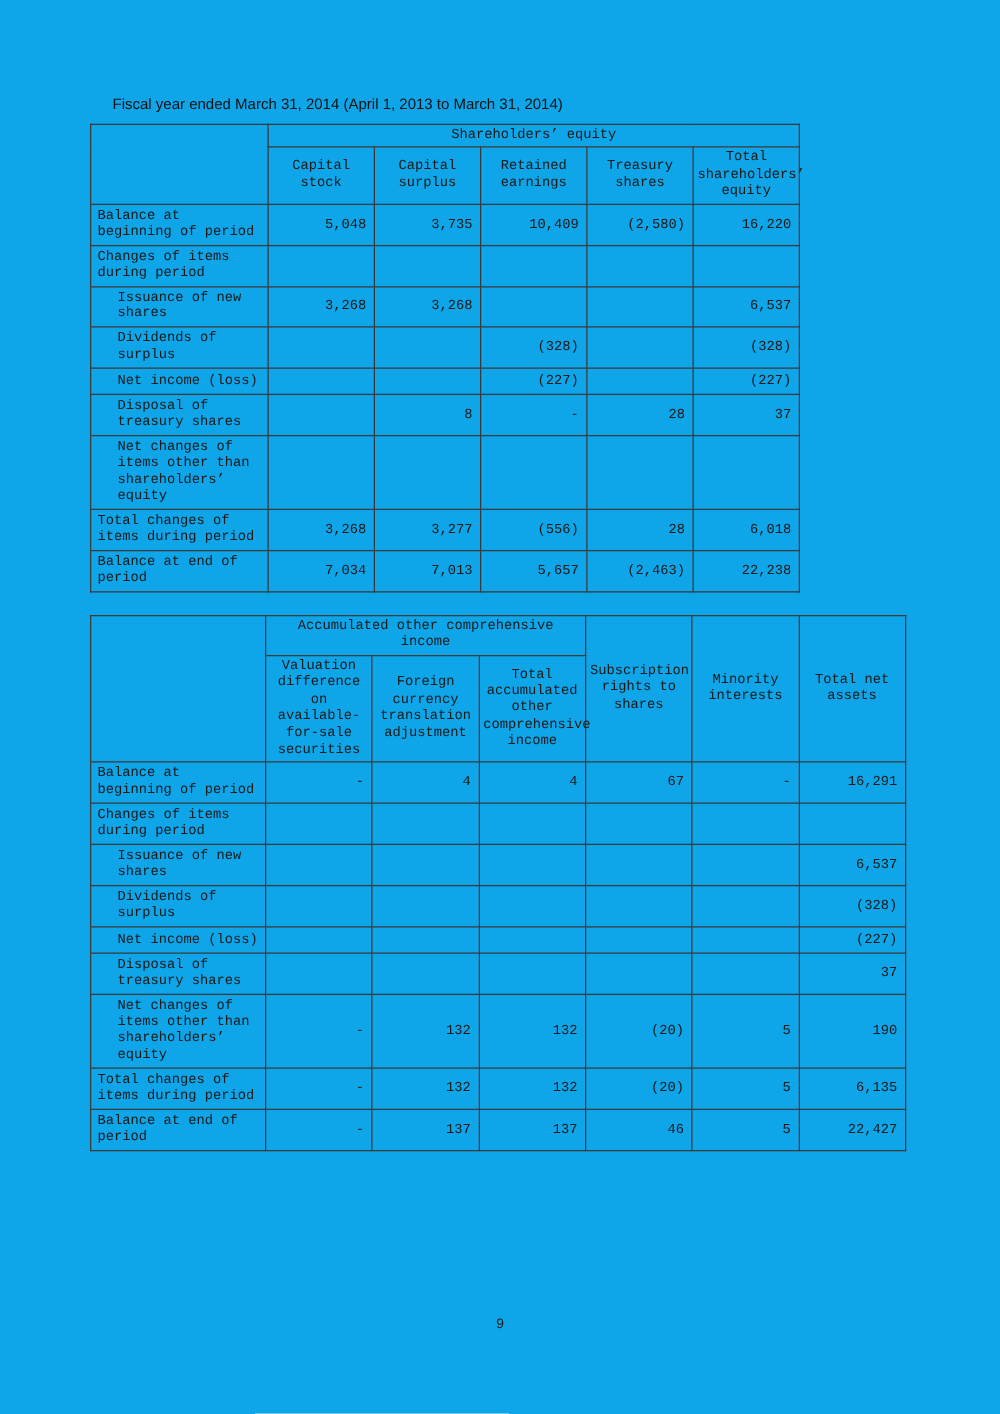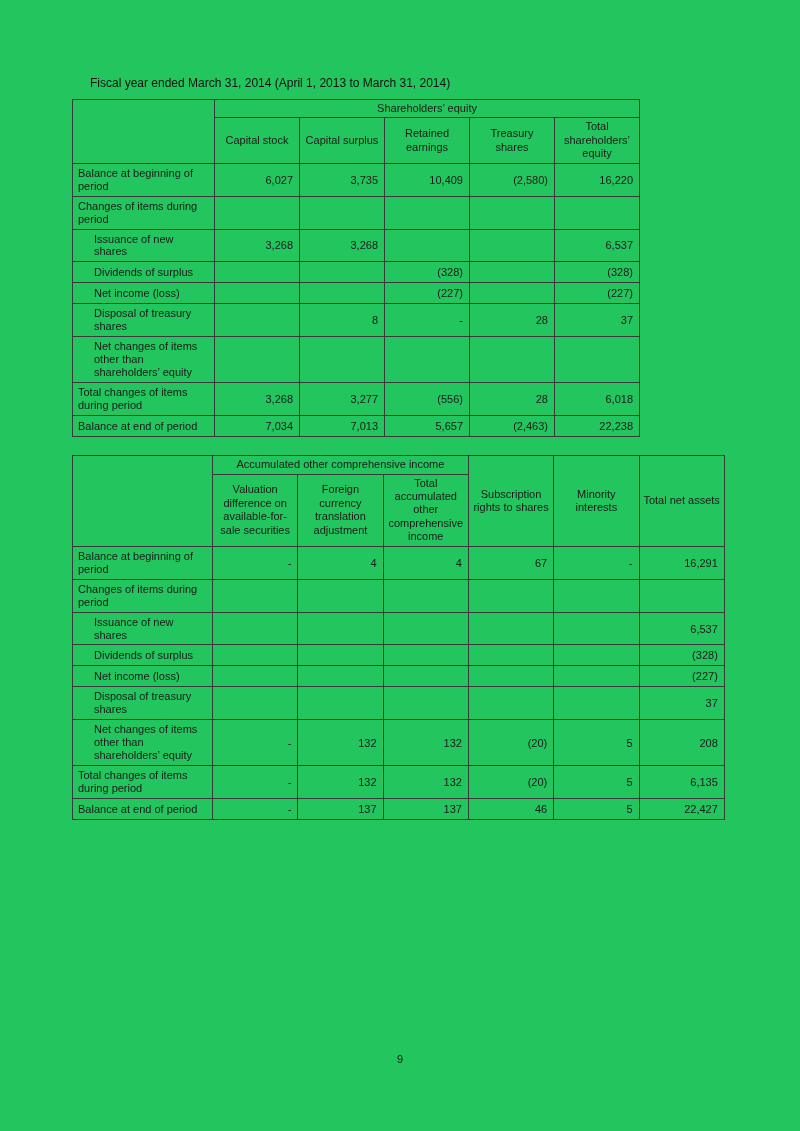--- a/index.html
+++ b/index.html
@@ -1,21 +1,21 @@
 <!DOCTYPE html>
 <html><head>
 <meta charset="utf-8">
 <style>
   * { margin: 0; padding: 0; box-sizing: border-box; }
   html, body { background: #ffffff; }
   .page {
     width: 800px;
     height: 1131px;
     position: relative;
-    background: #22c55e;
+    background: #0ea5e9;
     color: #1a1a1a;
     font-family: "Liberation Sans", "DejaVu Sans", sans-serif;
     font-size: 11px;
     overflow: hidden;
   }
   .content {
     position: absolute;
     top: 76px;
     left: 72px;
     width: 680px;
@@ -28,20 +28,21 @@
   }
   .unit-note {
     width: 567px;
     text-align: right;
     font-size: 11px;
     margin-bottom: 4px;
   }
   table {
     border-collapse: collapse;
     table-layout: fixed;
+    font-family: Liberation Mono, monospace;
   }
   th, td {
     border: 1px solid #3a3a3a;
     font-weight: normal;
     font-size: 11px;
   }
   thead th {
     text-align: center;
     vertical-align: middle;
     padding: 2px 3px;
@@ -102,21 +103,21 @@
           <th>Capital stock</th>
           <th>Capital surplus</th>
           <th>Retained earnings</th>
           <th>Treasury shares</th>
           <th>Total shareholders’ equity</th>
         </tr>
       </thead>
       <tbody>
           <tr>
             <td class="label-cell">Balance at beginning of period</td>
-            <td class="num-cell">6,027</td>
+            <td class="num-cell">5,048</td>
             <td class="num-cell">3,735</td>
             <td class="num-cell">10,409</td>
             <td class="num-cell">(2,580)</td>
             <td class="num-cell">16,220</td>
           </tr>
           <tr>
             <td class="label-cell">Changes of items during period</td>
             <td class="num-cell"></td>
             <td class="num-cell"></td>
             <td class="num-cell"></td>
@@ -261,21 +262,21 @@
             <td class="num-cell"></td>
             <td class="num-cell">37</td>
           </tr>
           <tr>
             <td class="label-cell indent">Net changes of items other than shareholders’ equity</td>
             <td class="num-cell">-</td>
             <td class="num-cell">132</td>
             <td class="num-cell">132</td>
             <td class="num-cell">(20)</td>
             <td class="num-cell">5</td>
-            <td class="num-cell">208</td>
+            <td class="num-cell">190</td>
           </tr>
           <tr>
             <td class="label-cell">Total changes of items during period</td>
             <td class="num-cell">-</td>
             <td class="num-cell">132</td>
             <td class="num-cell">132</td>
             <td class="num-cell">(20)</td>
             <td class="num-cell">5</td>
             <td class="num-cell">6,135</td>
           </tr>

